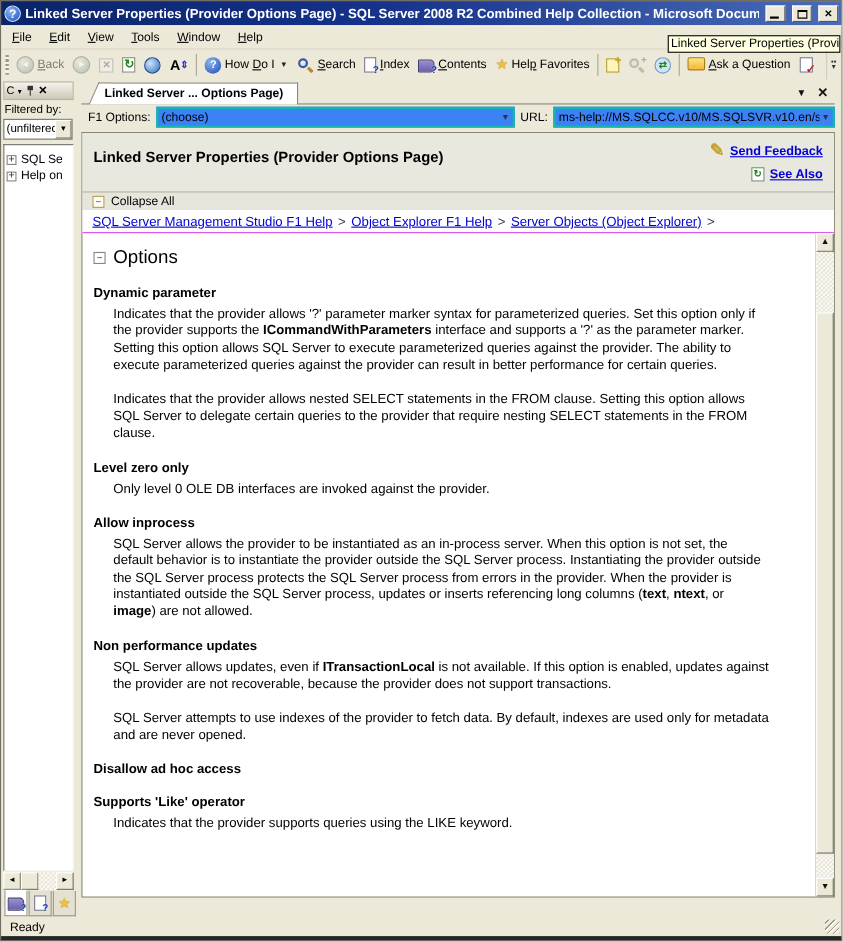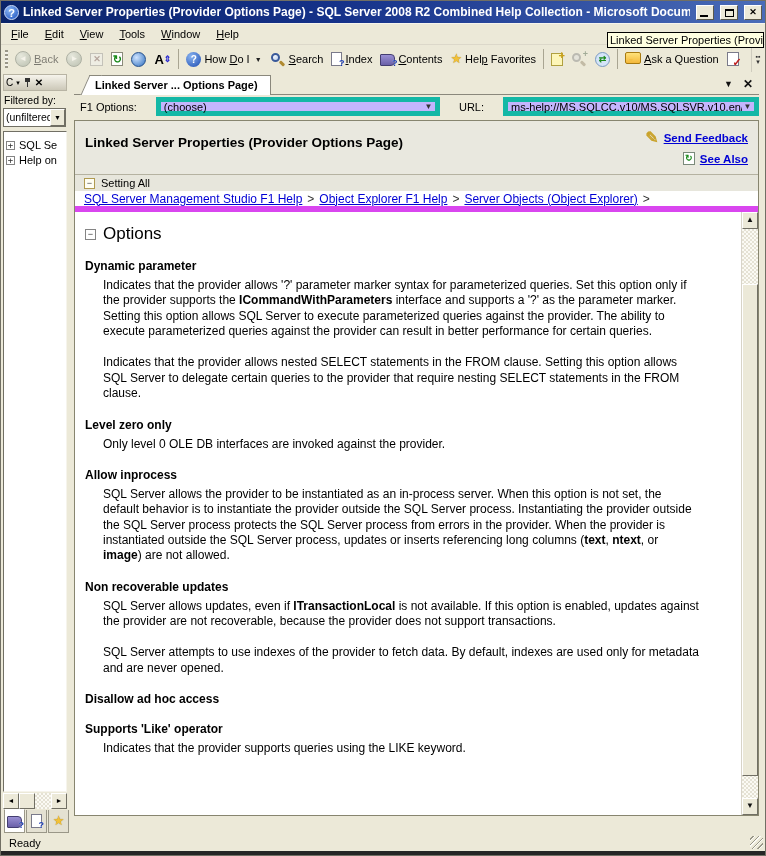--- a/index.html
+++ b/index.html
@@ -100,38 +100,38 @@
   .tabstrip{flex:0 0 22px;display:flex;align-items:flex-end;border-bottom:1px solid #8a887c;position:relative}
   .tab{position:relative;margin-left:16px;top:1px;z-index:2;padding:3px 12px 4px 4px;background:#fff;
     border:1px solid #8a887c;border-bottom:none;font-weight:bold;font-size:11px;white-space:nowrap}
   .tab::before{content:"";position:absolute;left:-6px;top:-1px;bottom:0;width:11px;background:#fff;
     border-left:1px solid #8a887c;border-top:1px solid #8a887c;transform:skewX(-24deg)}
   .tab span{position:relative;z-index:2}
   .tabstrip-btns{margin-left:auto;display:flex;align-items:center;gap:10px;padding:0 6px 5px}
   .ts-caret{font-size:9px;color:#111}
   .ts-close{font-size:12px;font-weight:bold;color:#111;line-height:10px}
 
-  .f1bar{flex:0 0 25px;display:flex;align-items:center;gap:19px;font-size:11px;padding:2px 0 4px 6px;white-space:nowrap}
-  .combo{display:flex;align-items:center;height:19px;background:#c4b5fd;border:5px solid #14b8a6;padding:0 1px 0 3px;min-width:0}
+  .f1bar{flex:0 0 25px;display:flex;align-items:center;gap:5px;font-size:11px;padding:2px 0 4px 6px;white-space:nowrap}
+  .combo{display:flex;align-items:center;height:19px;background:#3b82f6;border:2px solid #14b8a6;padding:0 1px 0 3px;min-width:0}
   .combo .val{flex:1;white-space:nowrap;overflow:hidden;min-width:0}
   .cmb-caret{flex:0 0 11px;font-size:8px;color:#333;text-align:center}
   .f1combo{flex:1}
   .urlcombo{flex:0 0 256px}
 
   .docframe{flex:1;display:flex;flex-direction:column;min-height:0;margin-bottom:18px;border:1px solid #87856f;background:#fff}
   .dochead{flex:0 0 auto;background:#e9e8df;padding:11px 10px 9px;display:flex}
   .dh-title{flex:1;font-size:13.5px;font-weight:bold;padding-top:3px}
   .dh-links{display:flex;flex-direction:column;align-items:flex-end;gap:8px;font-size:11.5px;font-weight:bold}
   .dh-link-row{display:flex;align-items:center;gap:5px}
   a.hlink{color:#0000d4;text-decoration:underline;cursor:pointer}
   .pencil{font-size:16px;color:#c9a22a;line-height:12px}
   .seealso-ic{width:12px;height:13px;background:#fff;border:1px solid #7a8a7a;color:#1a8a1a;font-size:9px;line-height:11px;text-align:center;font-weight:bold}
   .collapsebar{flex:0 0 17px;background:#e7e6dc;border-top:1px solid #b5b2a1;display:flex;align-items:center;gap:6px;padding:0 9px;font-size:11px}
   .minusbox{width:11px;height:11px;border:1px solid #b09a50;background:#fffef4;font-size:9px;line-height:8px;text-align:center;color:#444}
-  .crumbbar{flex:0 0 21px;background:#fff;border-bottom:6px solid #d946ef;display:flex;align-items:center;padding:0 9px;font-size:12px;white-space:nowrap;overflow:hidden}
+  .crumbbar{flex:0 0 21px;background:#fff;border-bottom:1px solid #d946ef;display:flex;align-items:center;padding:0 9px;font-size:12px;white-space:nowrap;overflow:hidden}
   a.crumb{color:#0000d4;text-decoration:underline;cursor:pointer}
   .bsep{margin:0 5px;color:#333}
 
   .bodywrap{flex:1;display:flex;min-height:0}
   .docbody{flex:1;min-width:0;overflow:hidden;padding:10px 42px 4px 10px;font-size:12px;color:#000}
   .opt-head{display:flex;align-items:center;gap:7px;margin:2px 0 15px}
   .minusbox2{width:11px;height:11px;border:1px solid #848484;background:#fff;font-size:9px;line-height:8px;text-align:center;color:#333}
   .opt-title{font-size:17px;font-weight:normal}
   .entry{margin-bottom:16px}
   .term{font-weight:bold;margin-bottom:5px}
@@ -341,21 +341,21 @@
             </span>
             <span class="dh-link-row">
               <span class="seealso-ic">↻</span>
               <a class="hlink">See Also</a>
             </span>
           </div>
         </div>
 
         <div class="collapsebar">
           <span class="minusbox">−</span>
-          <span>Setting All</span>
+          <span>Collapse All</span>
         </div>
 
         <div class="crumbbar">
             <a class="crumb">SQL Server Management Studio F1 Help</a>
             <span class="bsep">&gt;</span>
             <a class="crumb">Object Explorer F1 Help</a>
             <span class="bsep">&gt;</span>
             <a class="crumb">Server Objects (Object Explorer)</a>
             <span class="bsep">&gt;</span>
           </div>
@@ -376,21 +376,21 @@
                 </div>
                 <div class="entry">
                   <div class="term">Level zero only</div>
                   <div class="edesc"><span>Only level 0 OLE DB interfaces are invoked against the provider.</span></div>
                 </div>
                 <div class="entry">
                   <div class="term">Allow inprocess</div>
                   <div class="edesc"><span>SQL Server allows the provider to be instantiated as an in-process server. When this option is not set, the default behavior is to instantiate the provider outside the SQL Server process. Instantiating the provider outside the SQL Server process protects the SQL Server process from errors in the provider. When the provider is instantiated outside the SQL Server process, updates or inserts referencing long columns (</span><b>text</b><span>, </span><b>ntext</b><span>, or </span><b>image</b><span>) are not allowed.</span></div>
                 </div>
                 <div class="entry">
-                  <div class="term">Non recoverable updates</div>
+                  <div class="term">Non performance updates</div>
                   <div class="edesc"><span>SQL Server allows updates, even if </span><b>ITransactionLocal</b><span> is not available. If this option is enabled, updates against the provider are not recoverable, because the provider does not support transactions.</span></div>
                 </div>
                 <div class="entry">
                   <div class="edesc"><span>SQL Server attempts to use indexes of the provider to fetch data. By default, indexes are used only for metadata and are never opened.</span></div>
                 </div>
                 <div class="entry">
                   <div class="term">Disallow ad hoc access</div>
                 </div>
                 <div class="entry">
                   <div class="term">Supports 'Like' operator</div>

